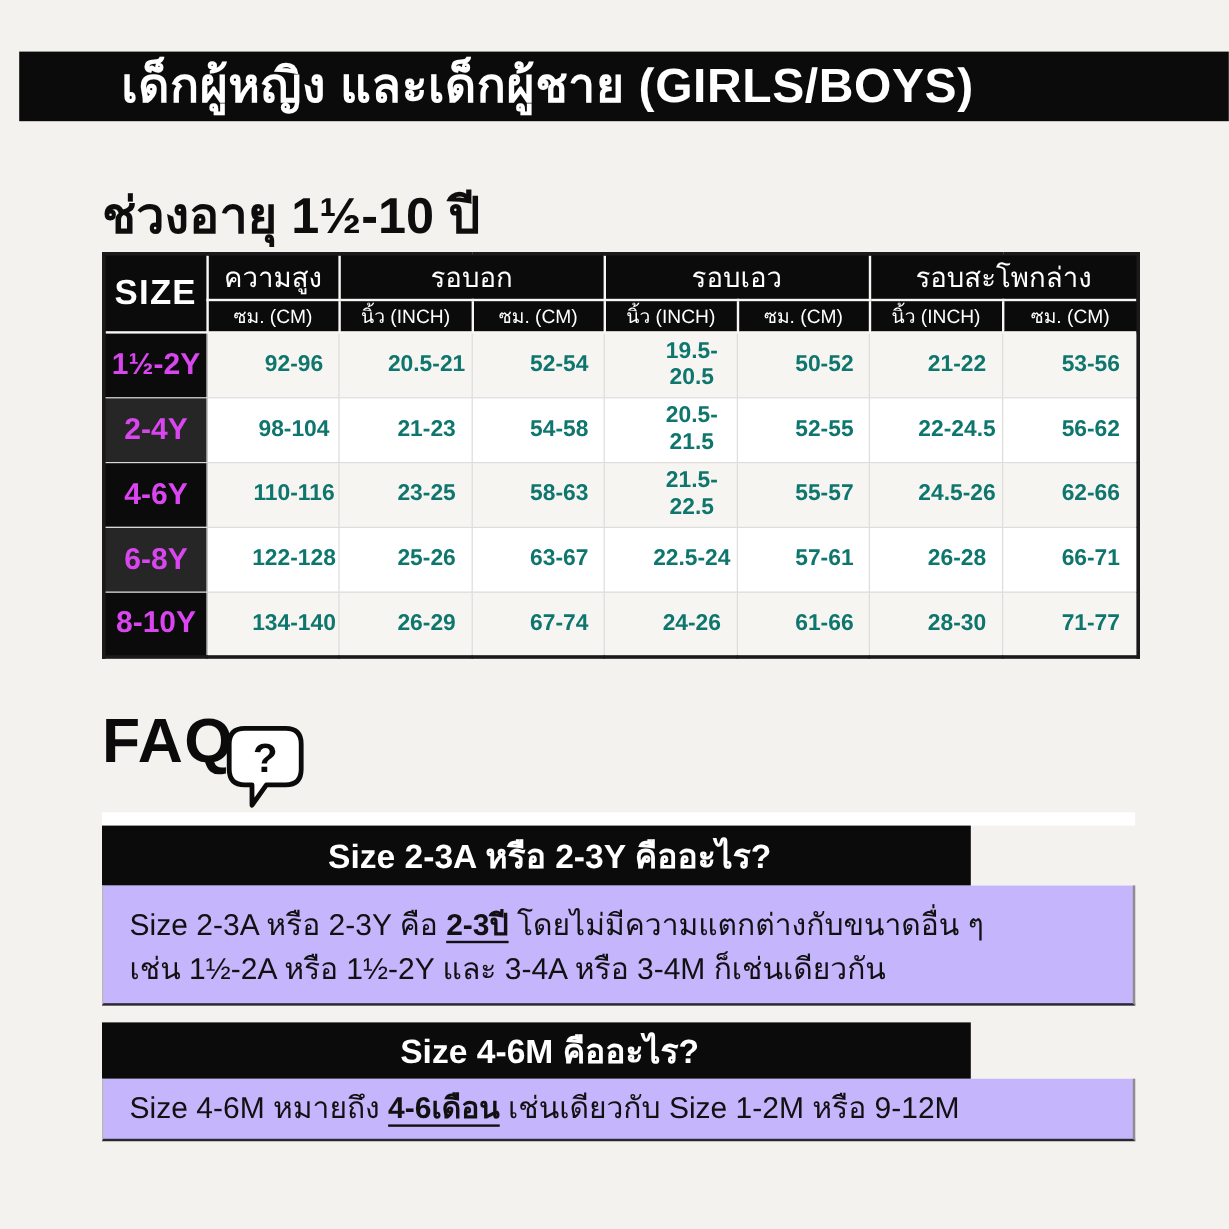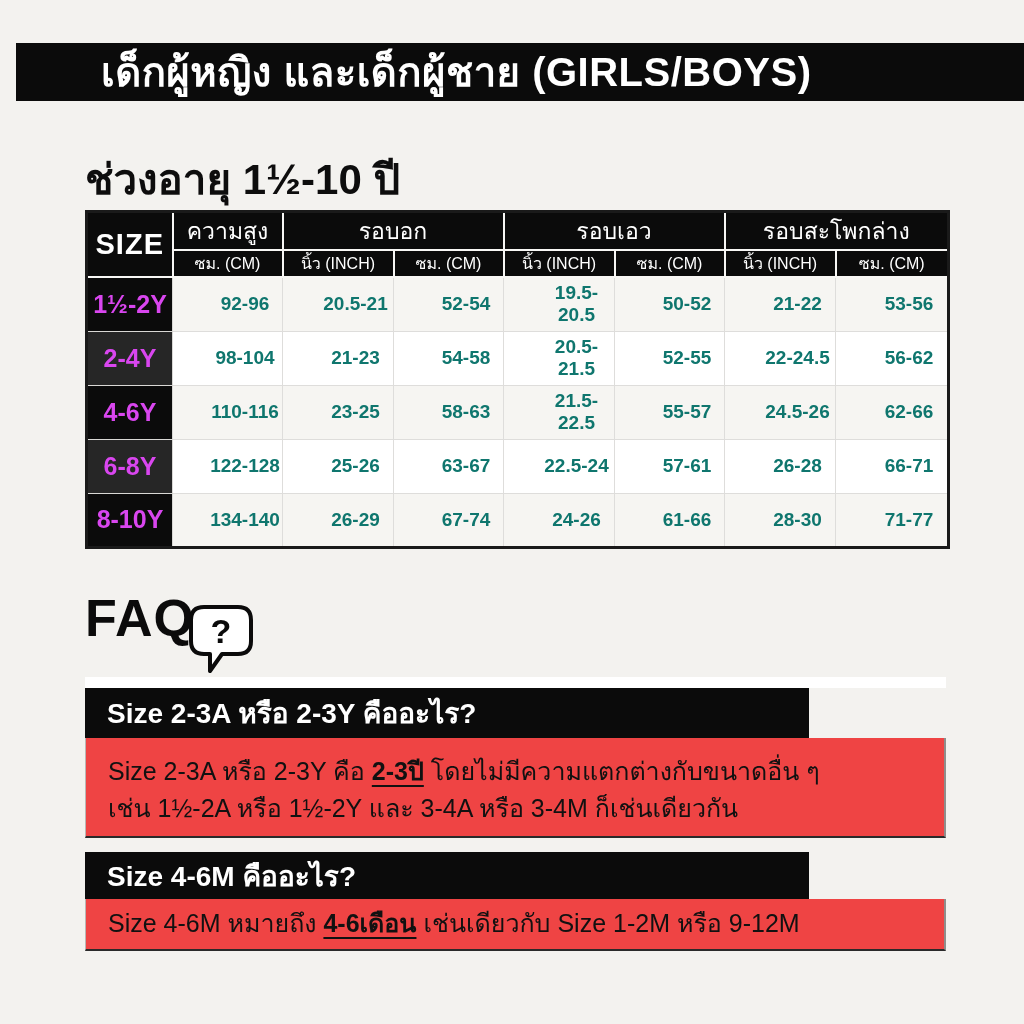--- a/index.html
+++ b/index.html
@@ -63,26 +63,26 @@
   }
   .faq-bubble { position:absolute; top:604px; left:188px; }
 
   .faq-strip {
     position:absolute; top:677px; left:85px; width:861px; height:11px;
     background:#ffffff;
   }
   .faq-qbar {
     position:absolute; left:85px; width:724px; height:50px;
     background:#0b0b0b; color:#fff; display:flex; align-items:center;
-    padding-left:22px; font-size:28px; font-weight:700; white-space:nowrap;
+    padding-left:22px; font-size:28px; font-weight:700; white-space:nowrap;justify-content:center;
   }
   .faq-qbar.q1 { top:688px; }
   .faq-qbar.q2 { top:852px; height:47px; }
   .faq-abox {
-    position:absolute; left:85px; width:861px; background:#ef4444;
+    position:absolute; left:85px; width:861px; background:#c4b5fd;
     border:1px solid #b9b8b5; border-top:none;
     border-right:2px solid #8f8e8c; border-bottom:2px solid #2a2a2a;
     padding:15px 22px 0 22px; font-size:25px; color:#111;
   }
   .faq-abox.a1 { top:738px; height:100px; line-height:37px; }
   .faq-abox.a2 { top:899px; height:52px; padding-top:4px; }
   .u { font-weight:700; text-decoration:underline; text-decoration-thickness:2px; text-underline-offset:5px; }
 </style>
 </head>
 <body>

